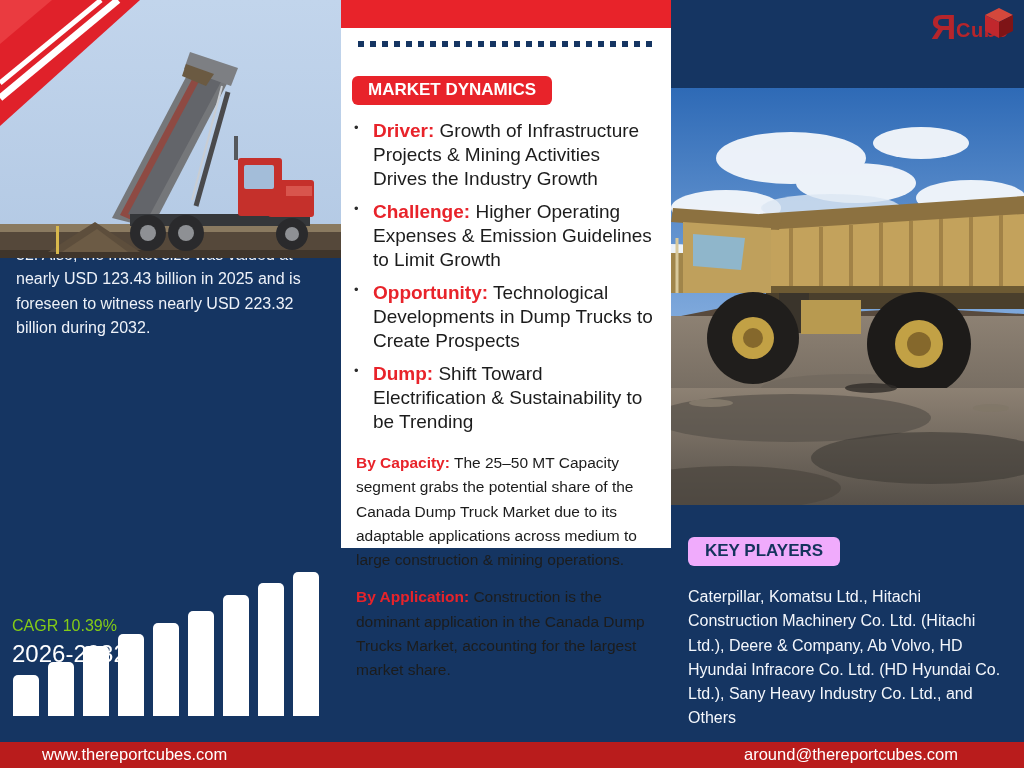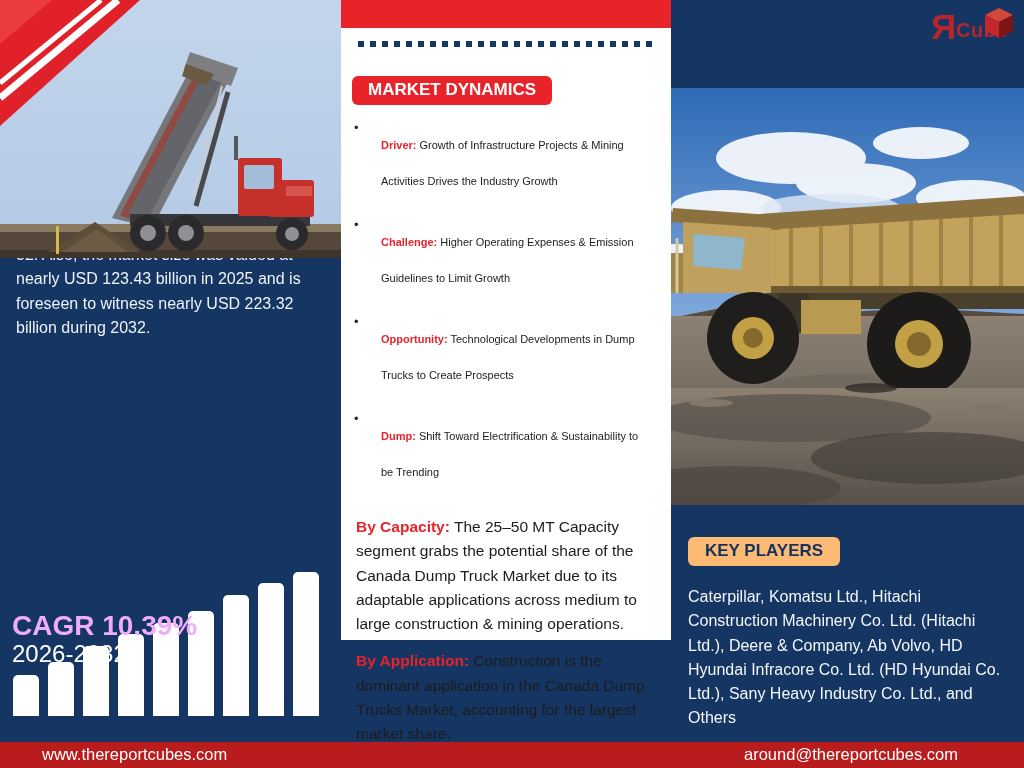--- a/index.html
+++ b/index.html
@@ -10,44 +10,44 @@
   }
   
   .col-left{position:absolute;left:0;top:0;width:341px;height:742px;background:#153562;}
   .photo-left{position:absolute;left:0;top:0;width:341px;height:258px;}
   .left-title{
     margin:24px 16px 0 16px;width:305px;color:#f6f8fc;font-size:25px;line-height:31px;
     font-weight:bold;letter-spacing:.2px;
   }
   .badge{display:inline-block;font-weight:bold;border-radius:6px;}
   .badge.red{background:#e8232a;color:#ffffff;font-size:17px;padding:4px 16px 5px 16px;}
-  .badge.white{background:#fdba74;color:#14335c;font-size:17px;padding:4px 17px 5px 17px;}
+  .badge.white{background:#f0abfc;color:#14335c;font-size:17px;padding:4px 17px 5px 17px;}
   .insights-badge{margin:10px 0 0 12px;min-width:196px;}
   .insights-text{
     margin:13px 16px 0 16px;width:312px;color:#eef2f9;font-size:16px;line-height:24.5px;
   }
   .cagr-wrap{position:absolute;left:12px;top:612px;z-index:3;}
-  .cagr-value{color:#f0abfc;font-weight:bold;font-size:28px;line-height:28px;}
+  .cagr-value{color:#84cc16;font-weight:normal;font-size:16px;line-height:28px;}
   .cagr-period{color:#ffffff;font-size:24px;line-height:27px;}
   .bars{
     position:absolute;left:13px;bottom:26px;display:flex;align-items:flex-end;gap:9px;z-index:1;
   }
   .bars .bar{width:26px;background:#ffffff;border-radius:5px 5px 0 0;}
   
-  .col-mid{position:absolute;left:341px;top:0;width:330px;height:640px;background:#ffffff;}
+  .col-mid{position:absolute;left:341px;top:0;width:330px;height:548px;background:#ffffff;}
   .mid-topbar{width:330px;height:28px;background:#e8232a;}
   .mid-dots{
     height:6px;margin:13px 14px 0 17px;
     background:repeating-linear-gradient(90deg,#153562 0 6px,transparent 6px 12px);
   }
   .dyn-badge{margin:29px 0 0 11px;}
   .dyn-list{list-style:none;margin:10px 0 0 0;padding:0 8px 0 13px;}
   .dyn-list li{display:flex;margin:0 0 1px 0;}
   .dyn-list .dot{width:15px;flex:none;color:#2b2b2b;font-size:13px;line-height:24px;padding-top:1px;}
-  .dyn-list p{margin:12px;color:#1c1c1c;font-size:11px;line-height:36px;}
+  .dyn-list p{margin:4px;color:#1c1c1c;font-size:19px;line-height:24px;}
   .red-label{color:#e8232a;font-weight:bold;}
   .seg-badge{margin:5px 0 0 11px;}
   .seg-para{margin:13px 10px 0 15px;color:#1c1c1c;font-size:15.5px;line-height:24.3px;}
   
   .col-right{position:absolute;left:671px;top:0;width:353px;height:742px;background:#153562;}
   .logo{position:absolute;top:8px;right:16px;height:44px;}
   .logo-r{color:#b5252b;font-size:35px;font-weight:bold;display:inline-block;transform:scaleX(-1);vertical-align:baseline;line-height:38px;}
   .logo-cube-text{color:#b5252b;font-size:20px;font-weight:bold;letter-spacing:.5px;vertical-align:2px;}
   .logo-cube-icon{position:absolute;right:-8px;top:-2px;}
   .photo-right{position:absolute;left:0;top:88px;width:353px;height:417px;}

